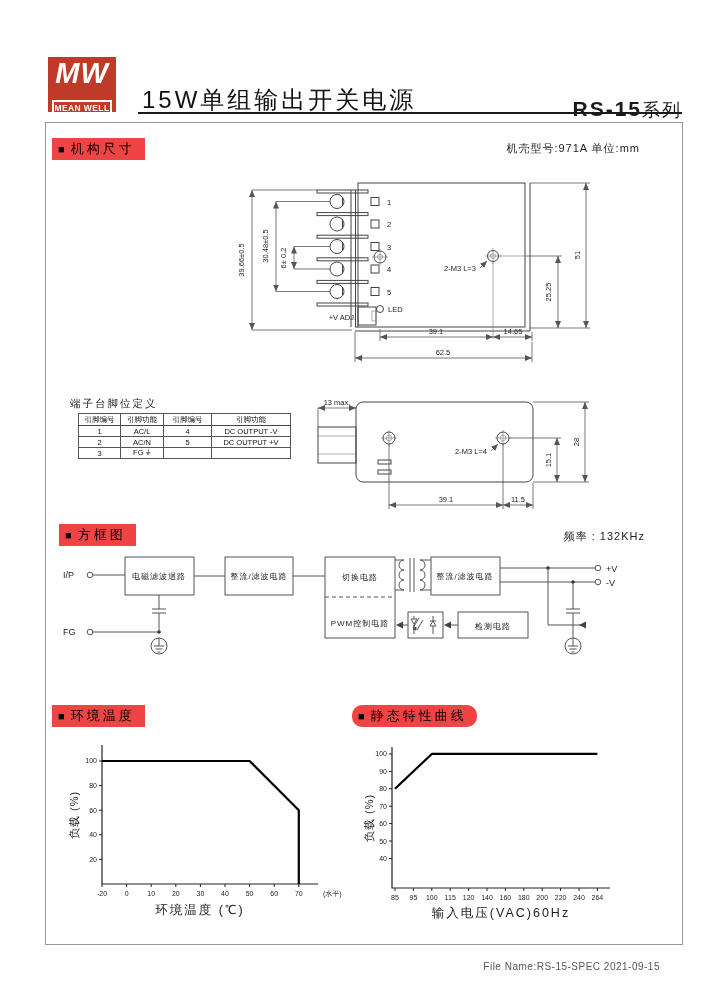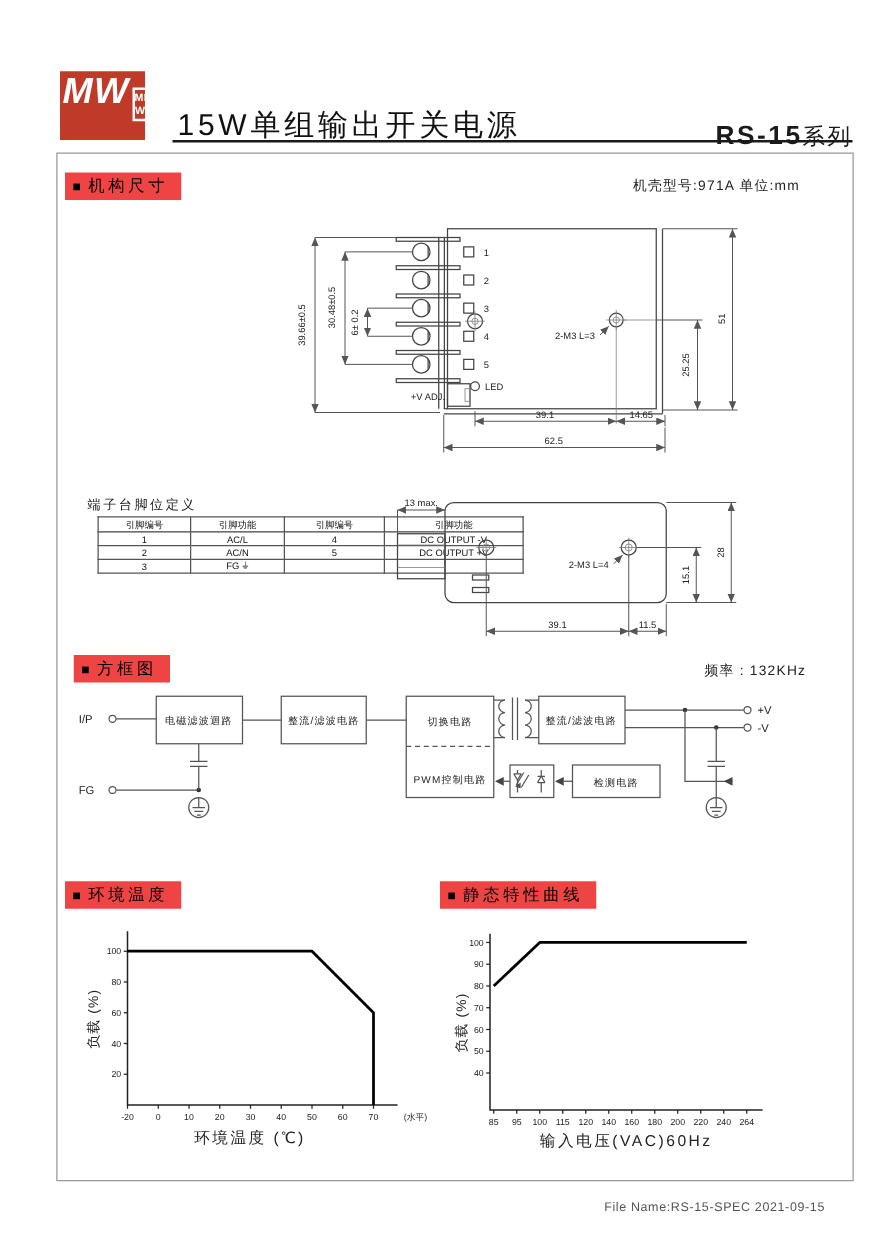--- a/index.html
+++ b/index.html
@@ -1,38 +1,38 @@
 <!DOCTYPE html>
 <html><head>
 <meta charset="utf-8">
 <style>
   html,body{margin:0;padding:0;background:#fff;}
   .page{position:relative;width:707px;height:1000px;background:#fff;overflow:hidden;
         font-family:"Liberation Sans", sans-serif;color:#1a1a1a;}
   .abs{position:absolute;}
   
   .logo{left:48px;top:57px;width:68px;height:55px;background:#c03a28;display:flex;
-        flex-direction:row;justify-content:space-between;box-sizing:border-box;padding:1px 2px 3px 2px;}
+        flex-direction:column;justify-content:space-between;box-sizing:border-box;padding:1px 2px 3px 2px;}
   .logo-mw{color:#fff;font-style:italic;font-weight:bold;font-size:29px;line-height:30px;text-align:center;letter-spacing:1px;}
   .logo-mw-band{margin:12px 2px;border:2px solid #fff;color:#fff;font-weight:bold;font-size:8.5px;
         letter-spacing:.4px;text-align:center;padding:1px 0;}
   .doc-title{left:142px;top:84px;font-size:24px;letter-spacing:3px;color:#111;}
   .series{top:83px;right:25px;letter-spacing:2px;margin-top:14px;}
   .series-code{font-weight:bold;font-size:21px;}
   .series-suffix{font-size:18px;}
   .title-rule{left:138px;top:112px;width:544px;height:2px;background:#1a1a1a;}
   .content-box{left:45px;top:122px;width:636px;height:821px;border:1px solid #999;}
   
   .sec{background:#ef4444;padding:2px 10px 2px 6px;font-size:13px;letter-spacing:3px;color:#000;white-space:nowrap;}
   .sec .mk{font-size:11px;margin-right:6px;letter-spacing:0;}
   .note{font-size:11px;color:#222;letter-spacing:1px;}
   
   .pt-title{left:70px;top:397px;font-size:10.5px;letter-spacing:2px;}
   table.pt{left:78px;top:413px;border-collapse:collapse;font-size:7.5px;color:#111;}
-  table.pt td,table.pt th{border:1px solid #555;text-align:center;font-weight:normal;height:10px;padding:0 20px;}
+  table.pt td,table.pt th{border:1px solid #555;text-align:center;font-weight:normal;height:10px;padding:0 4px;}
   table.pt th{height:11px;border-bottom:1.5px solid #444;}
   .c1{width:33px}.c2{width:34px}.c3{width:39px}.c4{width:70px}
   
   svg{overflow:visible;}
   svg text{font-family:"Liberation Sans", sans-serif;fill:#222;}
   .ln{stroke:#444;stroke-width:1;fill:none;}
   .thin{stroke:#777;stroke-width:.6;fill:none;}
   .dim{stroke:#555;stroke-width:.8;fill:none;}
   .dt{font-size:7.5px;}
   .bx{stroke:#555;stroke-width:1;fill:none;}
@@ -303,21 +303,21 @@
     </g>
     <g class="bx">
       <circle cx="523" cy="98" r="8"></circle>
       <path d="M523,90 V98 M518,98 H528 M519.5,101 H526.5 M521.5,104 H524.5"></path>
     </g>
   </svg>
 
   <div class="abs sec" style="left:52px;top:705px;">
     <span class="mk">■</span><span>环境温度</span>
   </div>
-  <div class="abs sec" style="left:352px;top:705px;">
+  <div class="abs sec" style="left:352px;top:705px;border-radius:10px;">
     <span class="mk">■</span><span>静态特性曲线</span>
   </div>
 
   <svg id="c1" class="abs" style="left:60px;top:730px;" width="295" height="195" viewBox="0 0 295 195">
       <path d="M42,15 V154 H258" stroke="#222" stroke-width="1.2" fill="none"></path>
       <line x1="39" y1="129.39823008849558" x2="42" y2="129.39823008849558" stroke="#222" stroke-width="1"></line>
       <text x="37" y="131.89823008849558" text-anchor="end" font-size="7px">20</text>
       <line x1="39" y1="104.79646017699116" x2="42" y2="104.79646017699116" stroke="#222" stroke-width="1"></line>
       <text x="37" y="107.29646017699116" text-anchor="end" font-size="7px">40</text>
       <line x1="39" y1="80.19469026548673" x2="42" y2="80.19469026548673" stroke="#222" stroke-width="1"></line>

